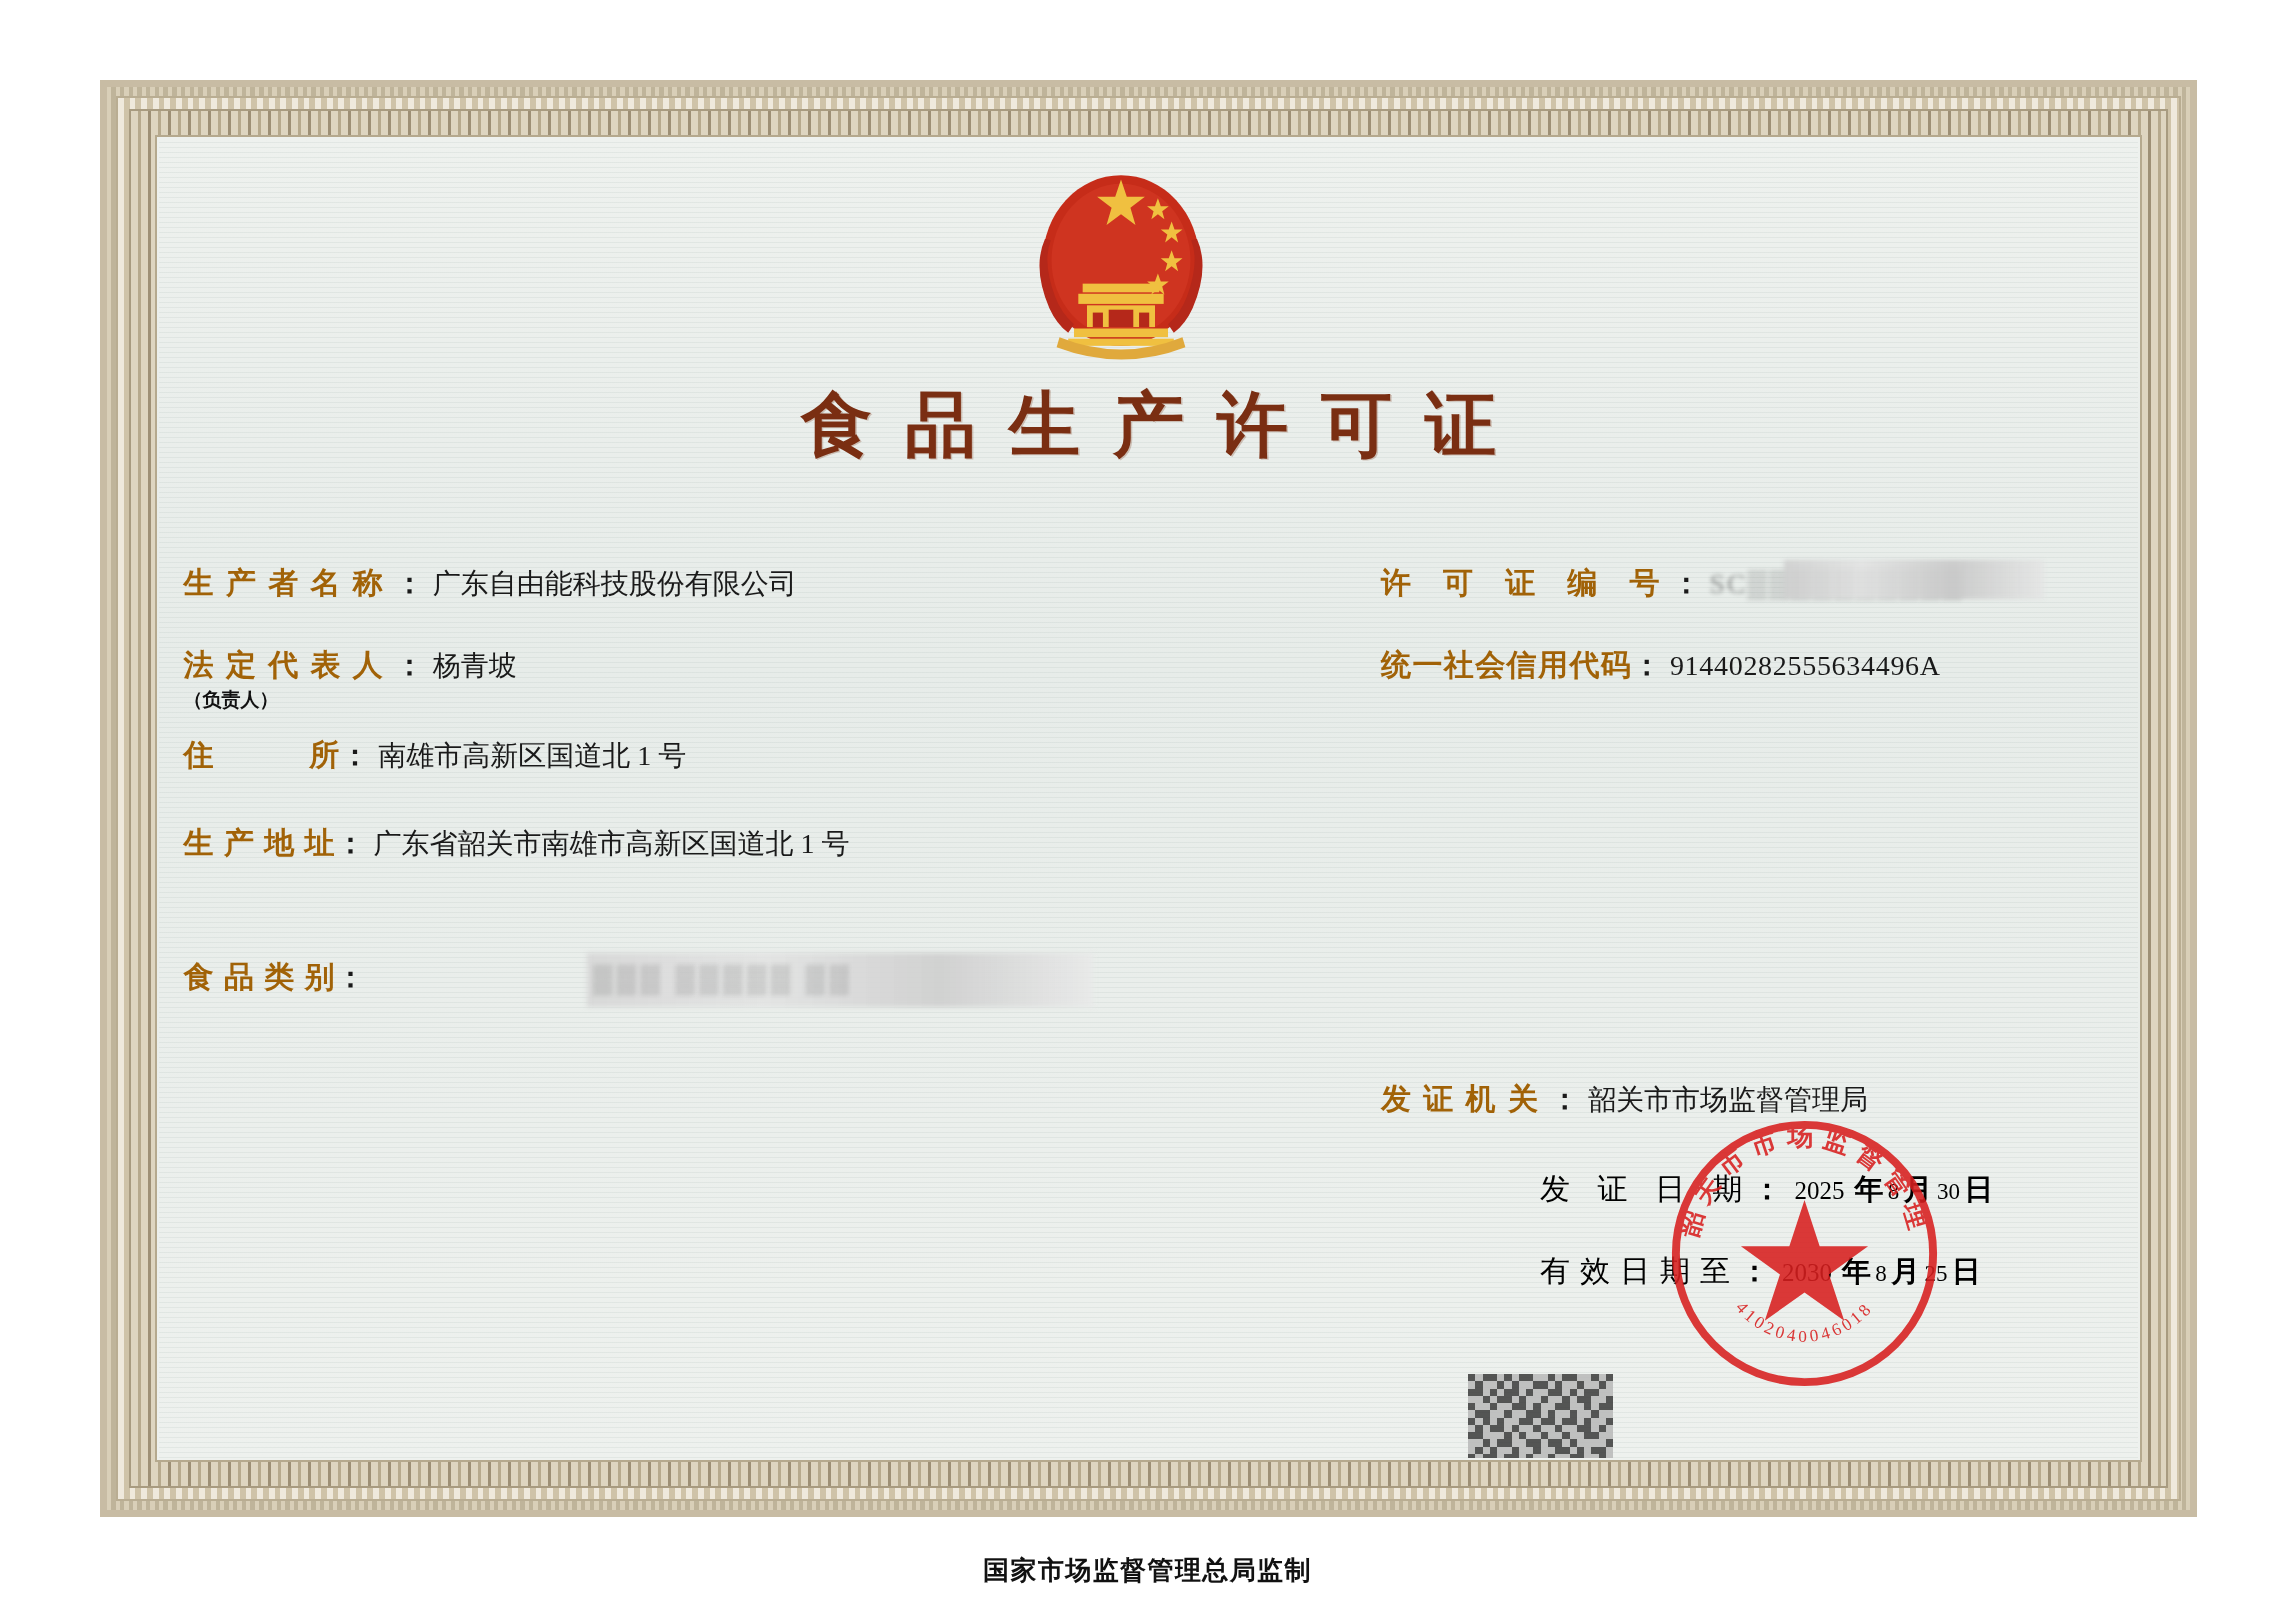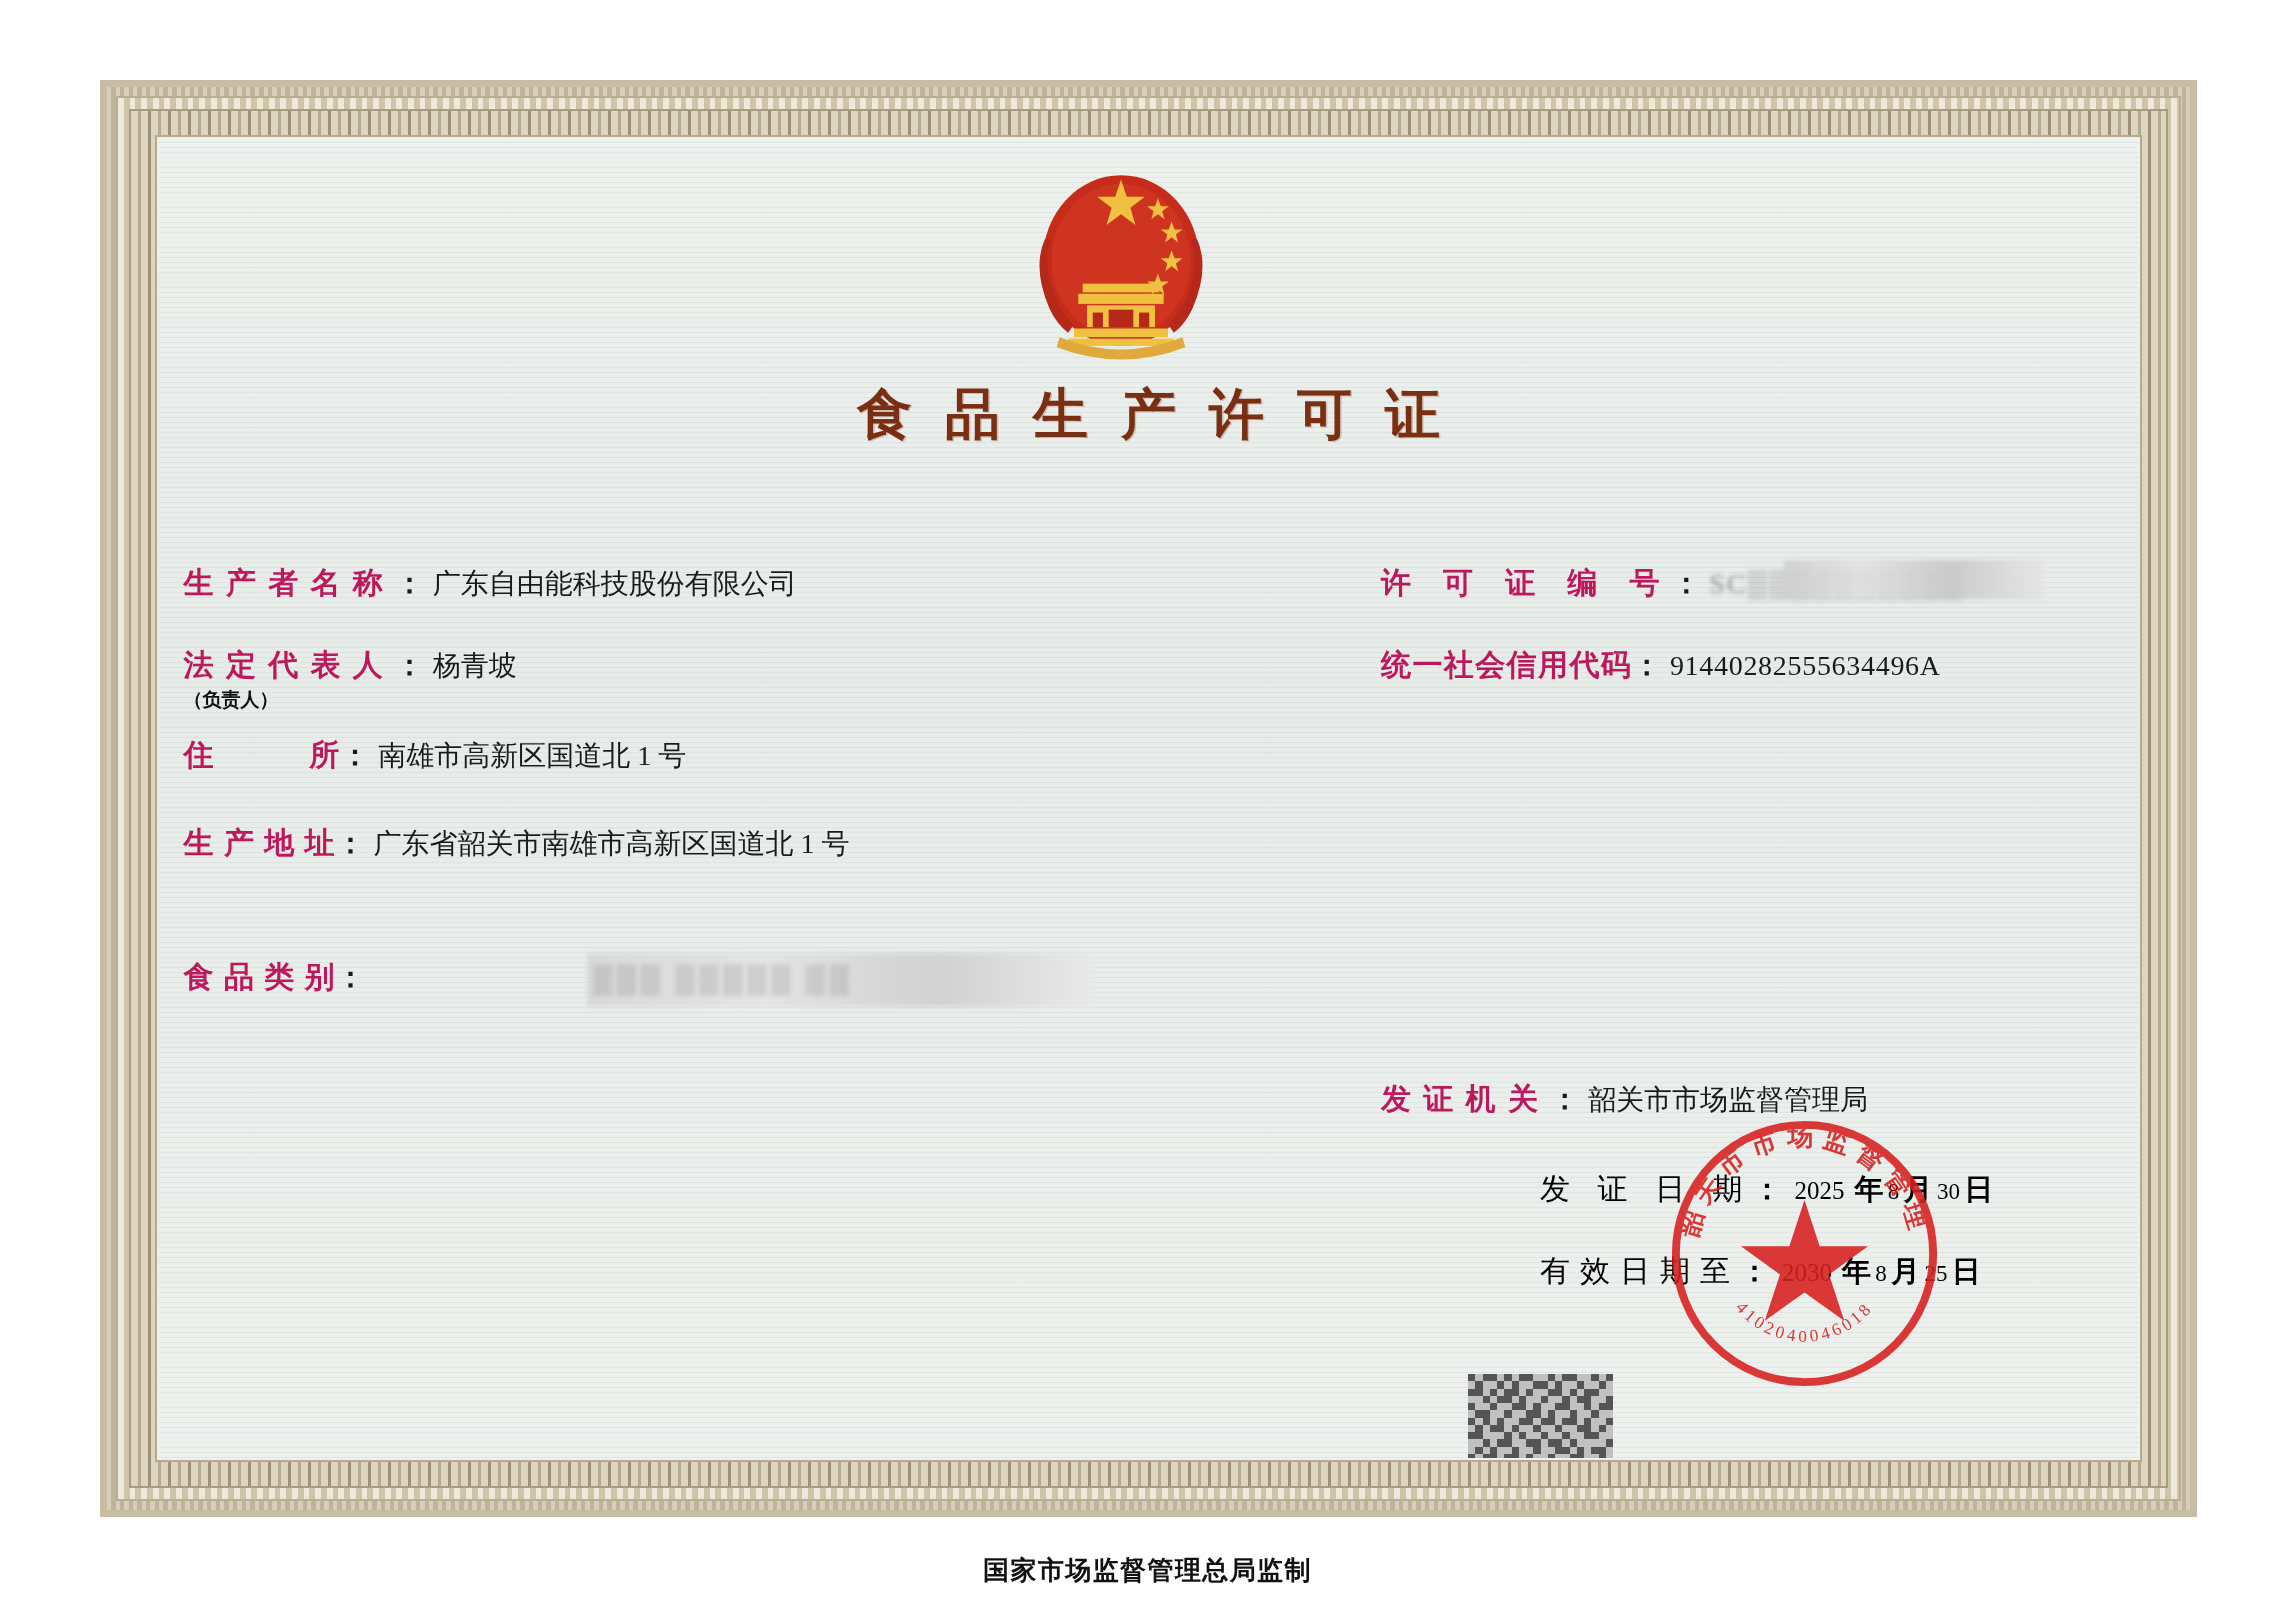--- a/index.html
+++ b/index.html
@@ -81,21 +81,21 @@
     height: 217px;
   }
 
   
   .title {
     position: absolute;
     left: 0;
     right: 0;
     top: 239px;
     text-align: center;
-    font-size: 55px;
+    font-size: 71px;
     letter-spacing: 33px;
     text-indent: 33px;
     color: #7a2e12;
     font-weight: bold;
     font-family: Liberation Sans, sans-serif;
     text-shadow: 1.4px 1.4px 0 rgba(120,50,20,0.25);
   }
 
   
   .field {
@@ -103,21 +103,21 @@
     display: flex;
     align-items: baseline;
     font-size: 29px;
     color: #1a1a1a;
   }
   .label {
     font-weight: bold;
     font-size: 30px;
     letter-spacing: 1.4px;
     white-space: nowrap;
-    color: #be185d;
+    color: #a16207;
   }
   .label.spaced-4 { letter-spacing: 12.3px; }
   .colon { font-weight: bold; }
   .value {
     margin-left: 8.7px;
     font-size: 28px;
     color: #1a1a1a;
     white-space: nowrap;
   }
   .value.mono {

